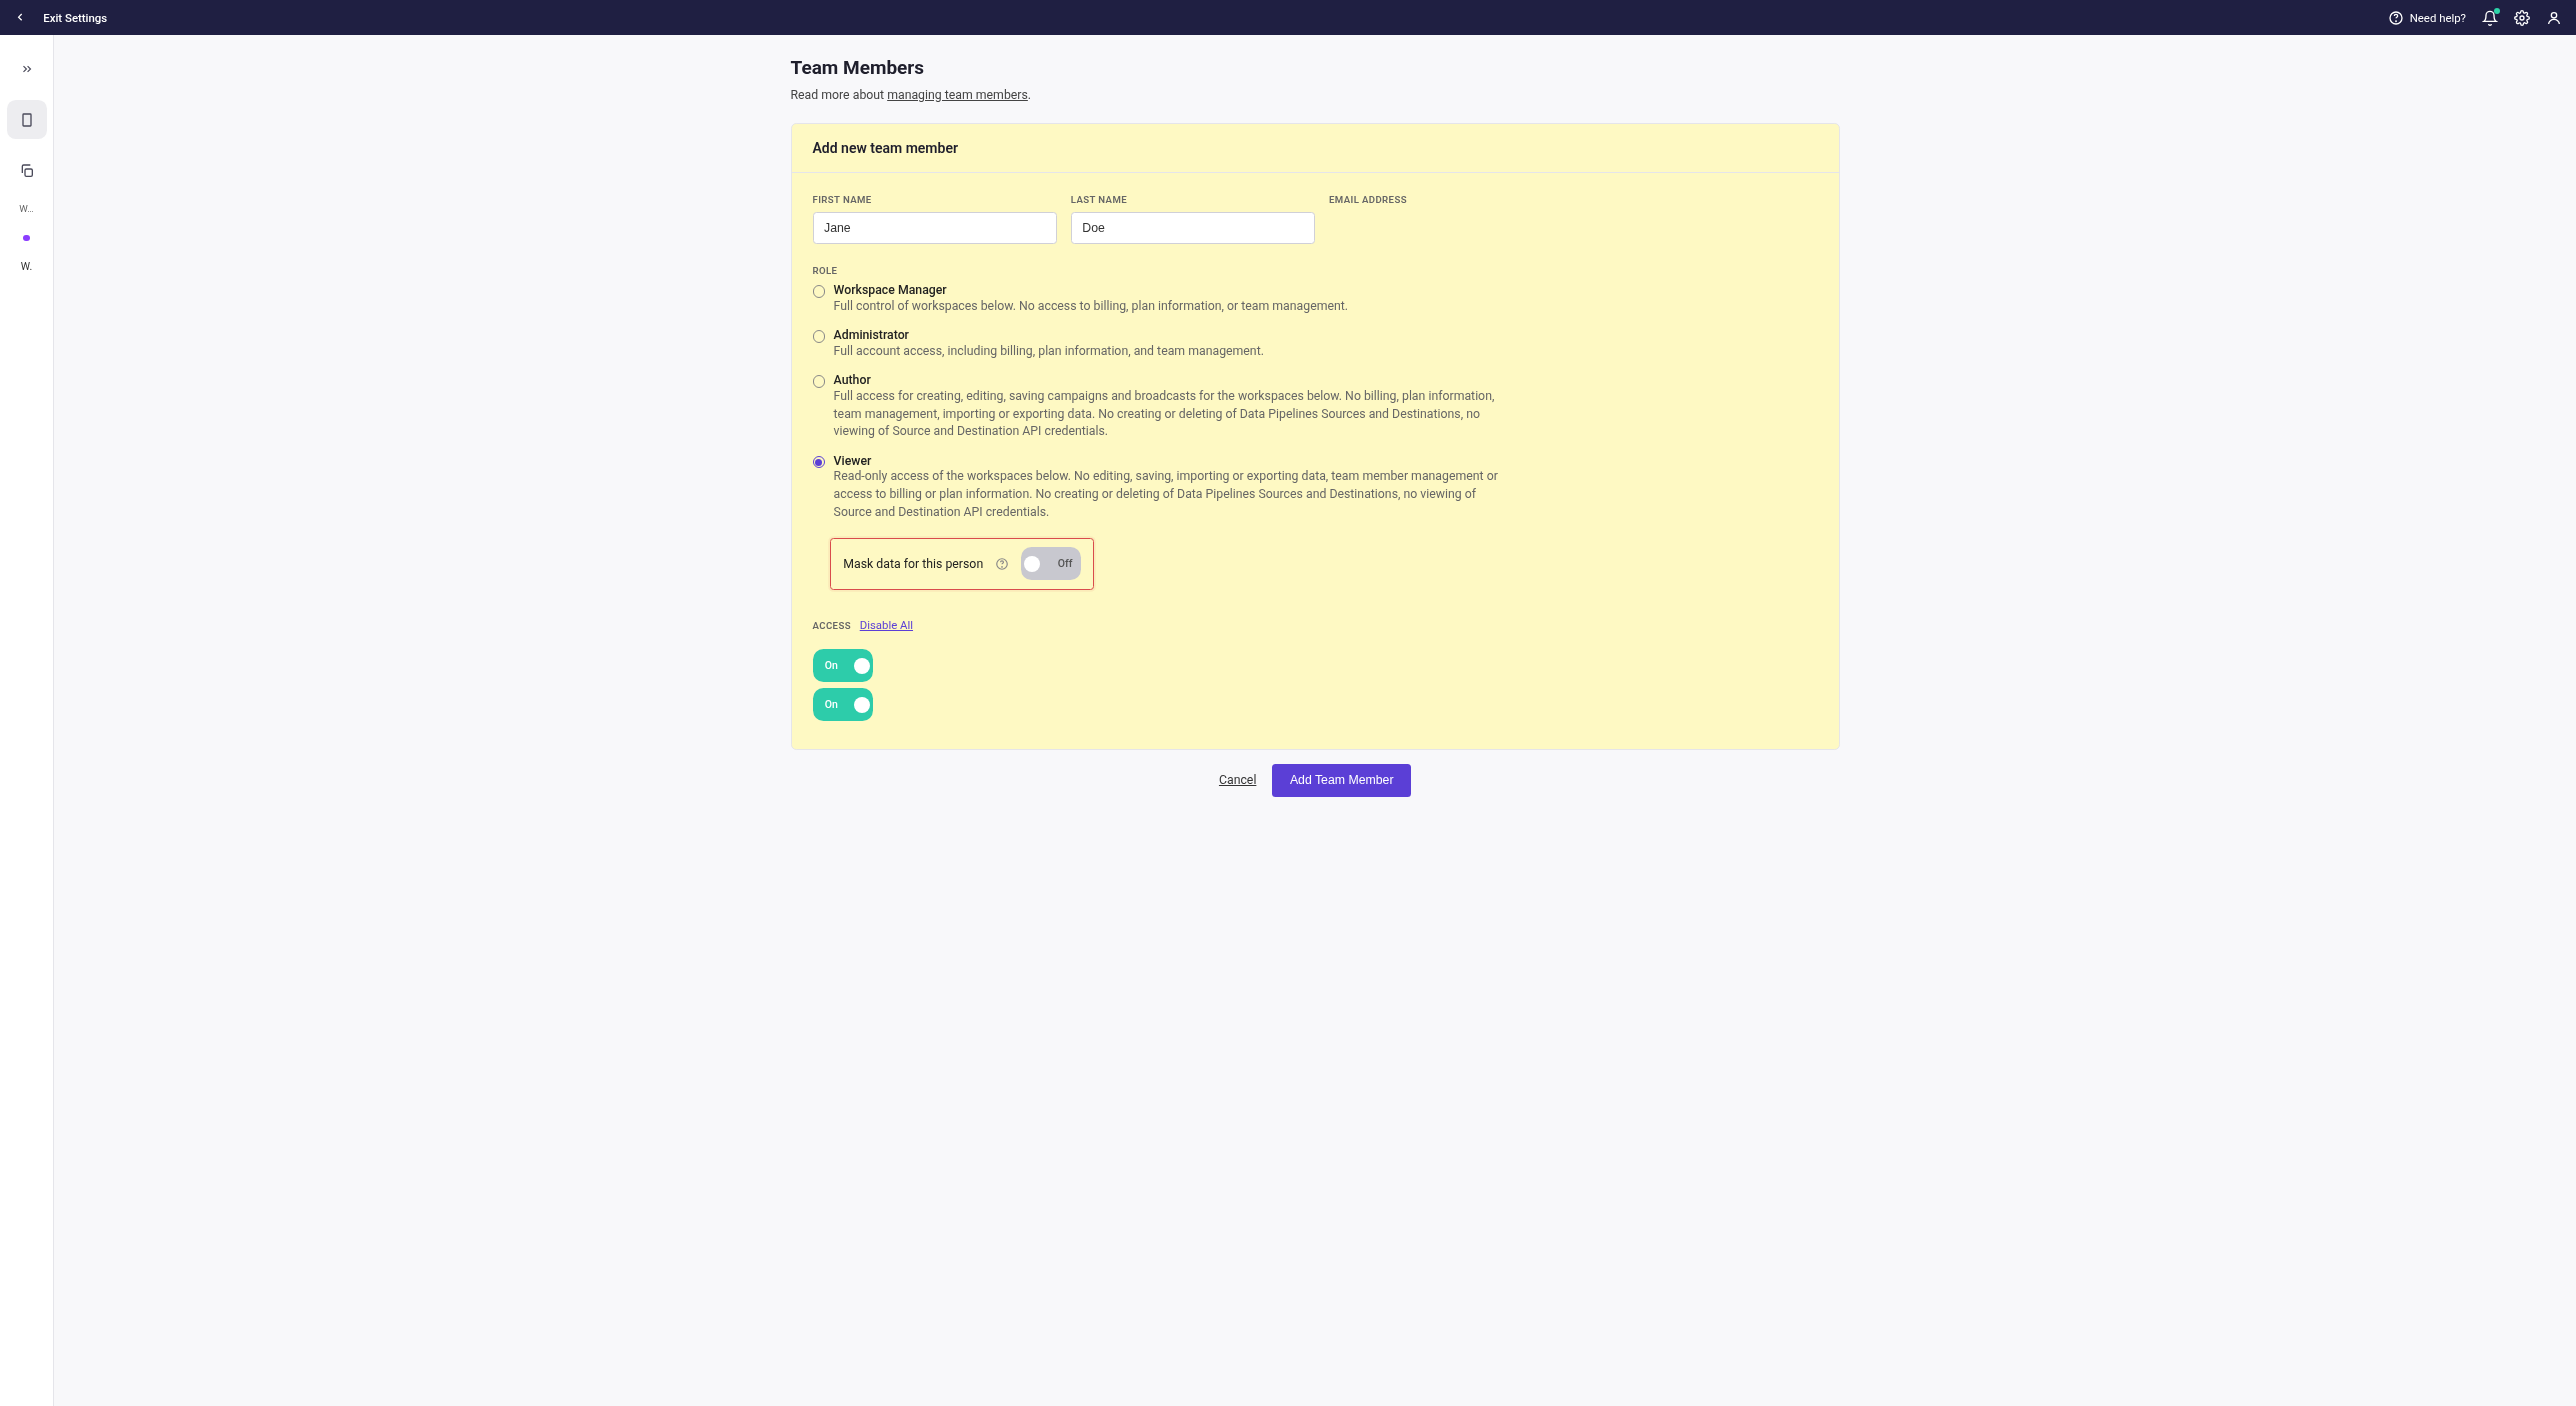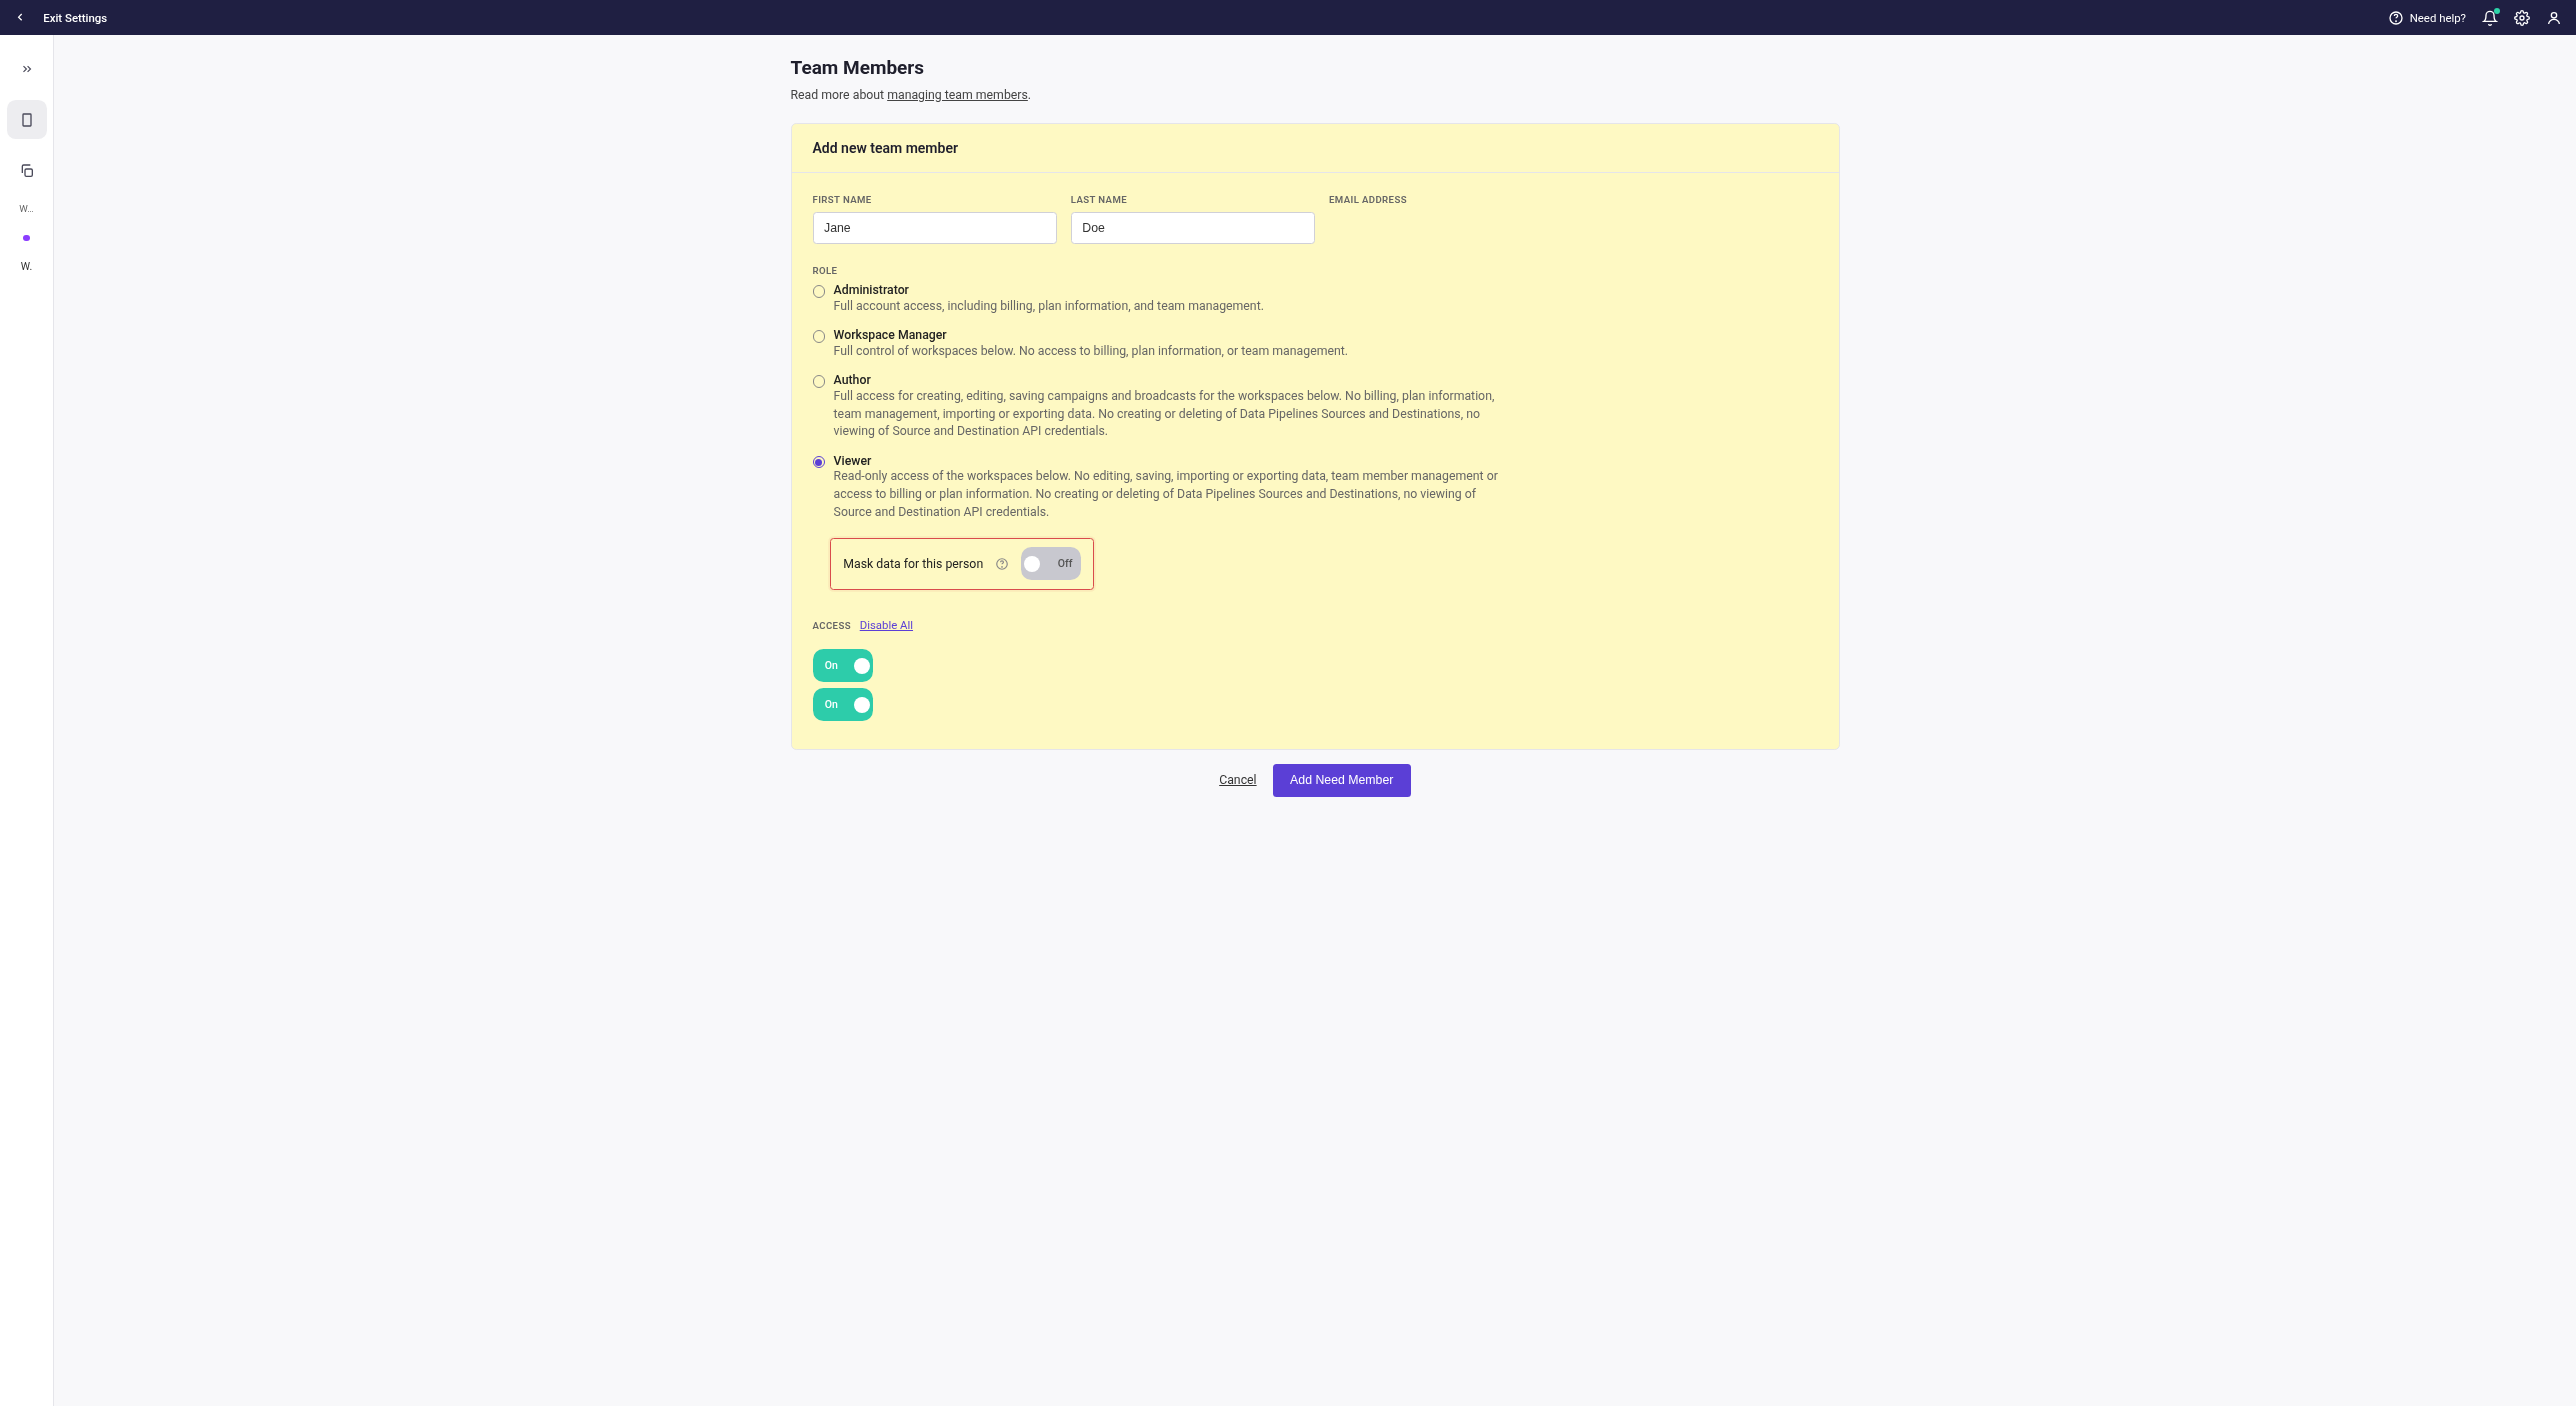--- a/index.html
+++ b/index.html
@@ -435,30 +435,30 @@
               <label class="form-label">Email Address</label>
             </div>
           </div>
 
           <div class="role-section">
             <label class="form-label">Role</label>
 
             <div class="role-option">
               <div class="radio-circle"></div>
               <div class="role-text">
-                <div class="role-title">Administrator</div>
-                <div class="role-desc">Full account access, including billing, plan information, and team management.</div>
+                <div class="role-title">Workspace Manager</div>
+                <div class="role-desc">Full control of workspaces below. No access to billing, plan information, or team management.</div>
               </div>
             </div>
 
             <div class="role-option">
               <div class="radio-circle"></div>
               <div class="role-text">
-                <div class="role-title">Workspace Manager</div>
-                <div class="role-desc">Full control of workspaces below. No access to billing, plan information, or team management.</div>
+                <div class="role-title">Administrator</div>
+                <div class="role-desc">Full account access, including billing, plan information, and team management.</div>
               </div>
             </div>
 
             <div class="role-option">
               <div class="radio-circle"></div>
               <div class="role-text">
                 <div class="role-title">Author</div>
                 <div class="role-desc">Full access for creating, editing, saving campaigns and broadcasts for the workspaces below. No billing, plan information, team management, importing or exporting data. No creating or deleting of Data Pipelines Sources and Destinations, no viewing of Source and Destination API credentials.</div>
               </div>
             </div>
@@ -506,17 +506,17 @@
               </div>
             </div>
           </div>
 
         </div>
       </div>
     </div>
 
     <div class="actions">
       <span class="btn-cancel">Cancel</span>
-      <button class="btn-primary">Add Need Member</button>
+      <button class="btn-primary">Add Team Member</button>
     </div>
   </div>
 </div>
 
 
 </body></html>

